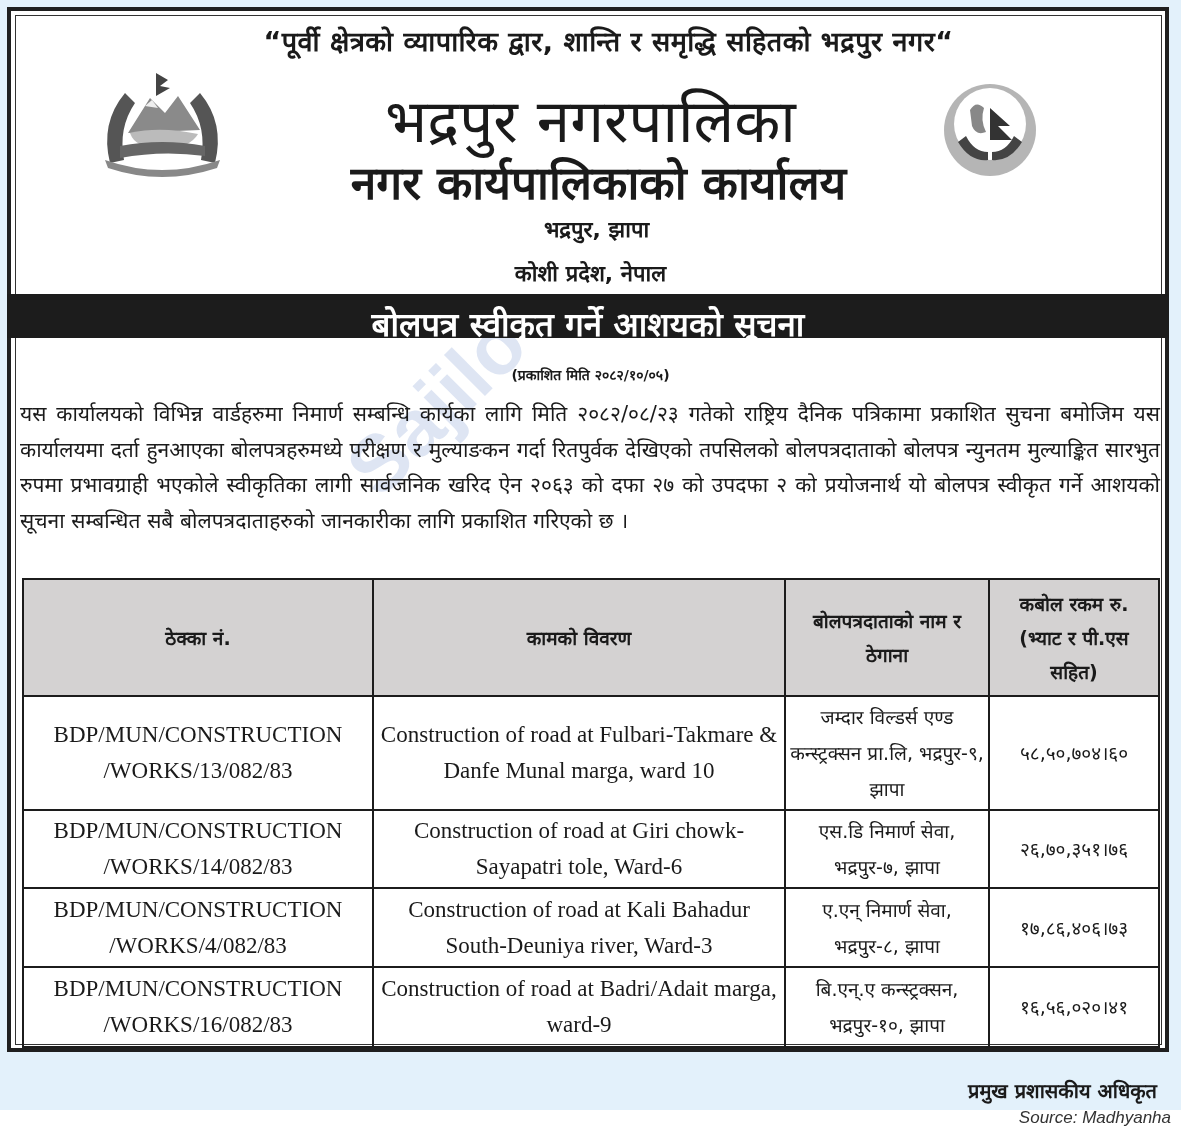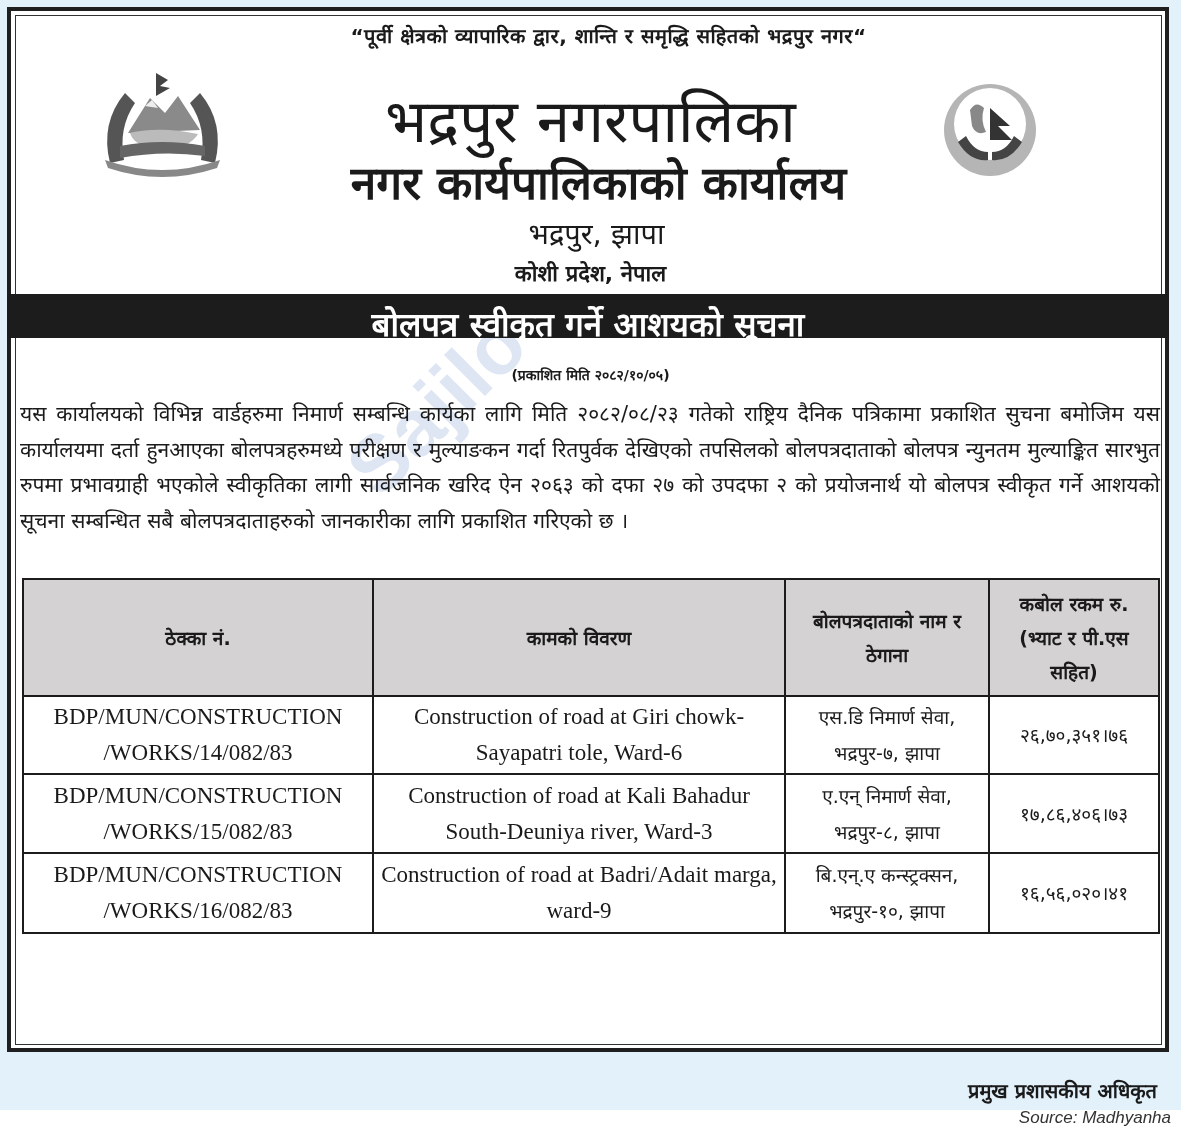--- a/index.html
+++ b/index.html
@@ -16,39 +16,39 @@
   .frame-outer {
     position: absolute; left: 7px; top: 7px; width: 1162px; height: 1045px;
     border: 4px solid #1f1f1f; background: #fff; box-sizing: border-box;
   }
   .frame-inner {
     position: absolute; left: 4px; top: 4px; right: 3px; bottom: 3px;
     border: 1.5px solid #333; box-sizing: border-box;
   }
   .slogan {
     position: absolute; left: 0; right: 0; top: 22px; text-align: center;
-    font-size: 20px; font-weight: bold; letter-spacing: 0.5px; padding-left: 36px;
+    font-size: 27px; font-weight: bold; letter-spacing: 0.5px; padding-left: 36px;
   }
   .emblem-left {
     position: absolute; left: 90px; top: 68px; width: 145px; height: 115px;
   }
   .emblem-right {
     position: absolute; left: 940px; top: 80px; width: 100px; height: 100px;
   }
   .title1 {
     position: absolute; left: 0; right: 0; top: 78px; text-align: center;
     font-size: 60px; font-weight: normal;
   }
   .title2 {
     position: absolute; left: 16px; right: 0; top: 150px; text-align: center;
     font-size: 46px; font-weight: bold;
   }
   .addr1 {
     position: absolute; left: 0; right: 0; top: 213px; text-align: center;
-    font-size: 29px; font-weight: normal; margin-left: 12px;
+    font-size: 22px; font-weight: bold; margin-left: 12px;
   }
   .addr2 {
     position: absolute; left: 0; right: 0; top: 257px; text-align: center;
     font-size: 22px; font-weight: bold;
   }
   .banner {
     position: absolute; left: 7px; width: 1162px; top: 294px; height: 44px;
     background: #1c1c1c; color: #fff; text-align: center;
     font-size: 33px; font-weight: bold; line-height: 62px;
   }
@@ -148,28 +148,34 @@
   </colgroup>
   <thead>
     <tr>
       <th>ठेक्का नं.</th>
       <th>कामको विवरण</th>
       <th>बोलपत्रदाताको नाम र ठेगाना</th>
       <th>कबोल रकम रु. (भ्याट र पी.एस सहित)</th>
     </tr>
   </thead>
   <tbody>
+    <tr style="height:114px">
+      <td>BDP/MUN/CONSTRUCTION /WORKS/13/082/83</td>
+      <td>Construction of road at Fulbari-Takmare &amp; Danfe Munal marga, ward 10</td>
+      <td class="dev">जम्दार विल्डर्स एण्ड कन्स्ट्रक्सन प्रा.लि, भद्रपुर-९, झापा</td>
+      <td class="dev">५८,५०,७०४।६०</td>
+    </tr>
     <tr style="height:78px">
       <td>BDP/MUN/CONSTRUCTION /WORKS/14/082/83</td>
       <td>Construction of road at Giri chowk-Sayapatri tole, Ward-6</td>
       <td class="dev">एस.डि निमार्ण सेवा, भद्रपुर-७, झापा</td>
       <td class="dev">२६,७०,३५१।७६</td>
     </tr>
     <tr style="height:79px">
-      <td>BDP/MUN/CONSTRUCTION /WORKS/15/082/83</td>
+      <td>BDP/MUN/CONSTRUCTION /WORKS/4/082/83</td>
       <td>Construction of road at Kali Bahadur South-Deuniya river, Ward-3</td>
       <td class="dev">ए.एन् निमार्ण सेवा, भद्रपुर-८, झापा</td>
       <td class="dev">१७,८६,४०६।७३</td>
     </tr>
     <tr style="height:80px">
       <td>BDP/MUN/CONSTRUCTION /WORKS/16/082/83</td>
       <td>Construction of road at Badri/Adait marga, ward-9</td>
       <td class="dev">बि.एन्.ए कन्स्ट्रक्सन, भद्रपुर-१०, झापा</td>
       <td class="dev">१६,५६,०२०।४१</td>
     </tr>

